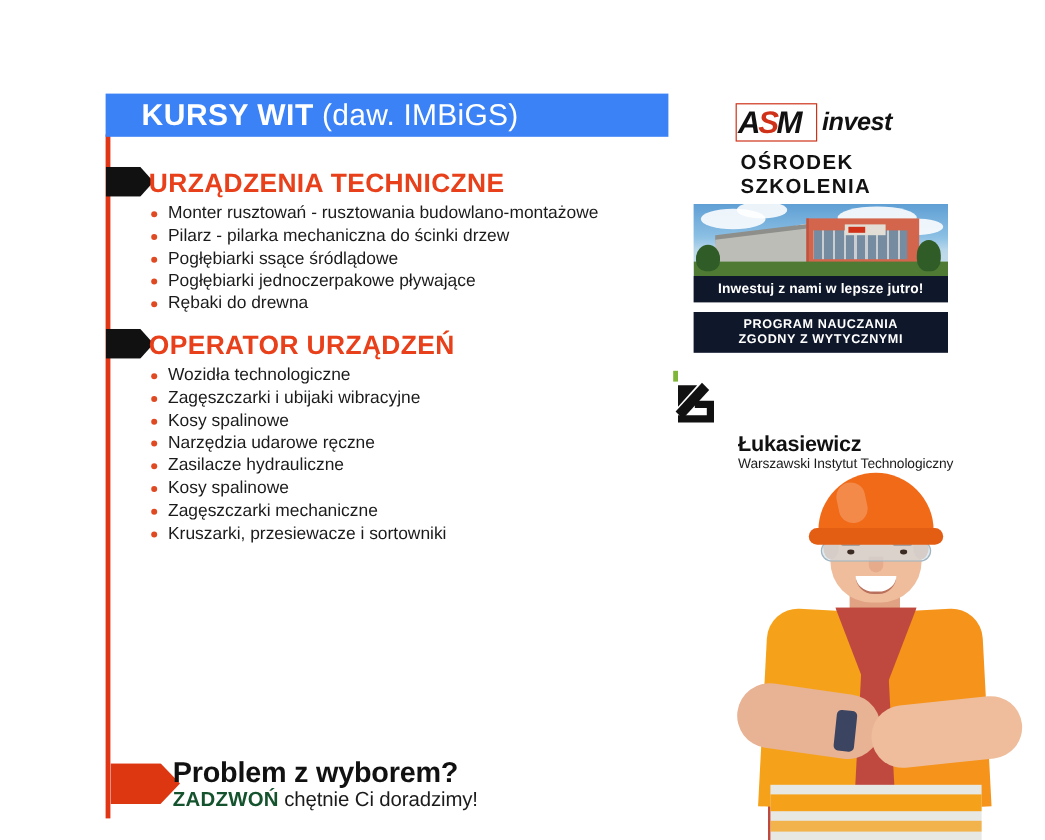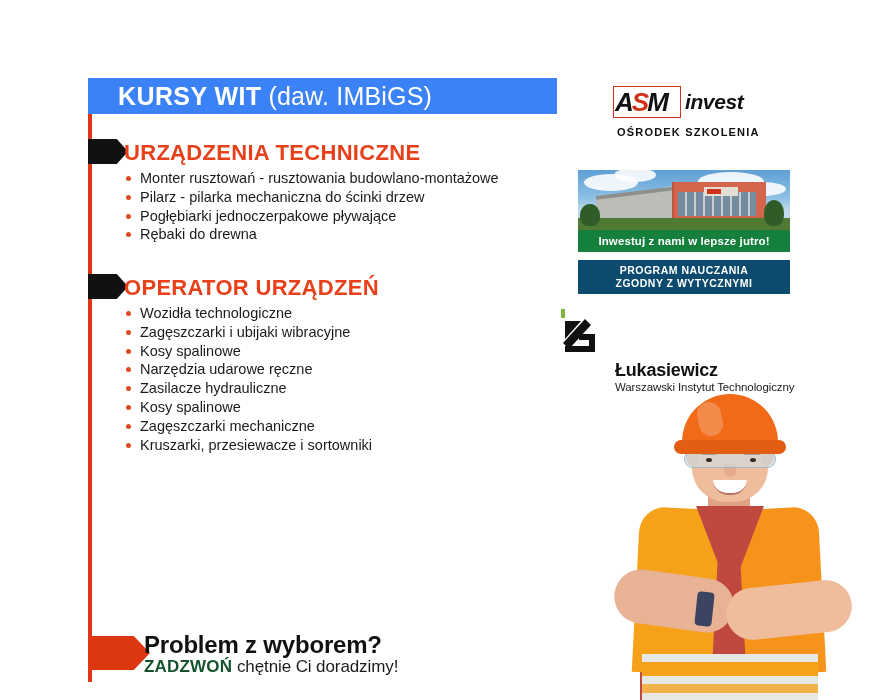--- a/index.html
+++ b/index.html
@@ -149,21 +149,21 @@
     top: 4px;
     font-size: 21px;
     font-style: italic;
     font-weight: bold;
     color: #111111;
     letter-spacing: -0.4px;
   }
   .asm-sub {
     margin-top: 6px;
     margin-left: 4px;
-    font-size: 11px;
+    font-size: 17px;
     font-weight: bold;
     letter-spacing: 1.2px;
     color: #111111;
   }
 
   
   .photo-block {
     position: absolute;
     left: 25px;
     top: 88px;
@@ -233,38 +233,38 @@
     position: absolute;
     bottom: 4px; width: 20px; height: 22px;
     background: #2f5c27;
     border-radius: 50% 50% 40% 40%;
   }
   .photo .t1 { left: 2px;  }
   .photo .t2 { left: 186px; height: 26px; }
   .photo-caption {
     width: 212px;
     height: 22px;
-    background: #15803d;
+    background: #0f172a;
     color: #ffffff;
     font-size: 11.5px;
     font-weight: bold;
     display: flex;
     align-items: center;
     justify-content: center;
     letter-spacing: 0.1px;
   }
 
   
   .green-banner {
     position: absolute;
     left: 25px;
     top: 178px;
     width: 212px;
     height: 34px;
-    background: #0c4a6e;
+    background: #0f172a;
     color: #ffffff;
     font-size: 10.5px;
     font-weight: bold;
     letter-spacing: 0.5px;
     display: flex;
     flex-direction: column;
     align-items: center;
     justify-content: center;
     line-height: 13px;
     text-align: center;
@@ -467,20 +467,21 @@
       <span class="ht-light">(daw. IMBiGS)</span>
     </div>
   </div>
 
   <div class="pentagon" style="left:88px; top:139px;"></div>
   <div class="section" style="top:140px;">
     <div class="section-title">URZĄDZENIA TECHNICZNE</div>
     <ul class="bullet-list">
       <li>Monter rusztowań - rusztowania budowlano-montażowe</li>
       <li>Pilarz - pilarka mechaniczna do ścinki drzew</li>
+      <li>Pogłębiarki ssące śródlądowe</li>
       <li>Pogłębiarki jednoczerpakowe pływające</li>
       <li>Rębaki do drewna</li>
     </ul>
   </div>
 
   <div class="pentagon" style="left:88px; top:274px;"></div>
   <div class="section" style="top:275px;">
     <div class="section-title">OPERATOR URZĄDZEŃ</div>
     <ul class="bullet-list">
       <li>Wozidła technologiczne</li>

